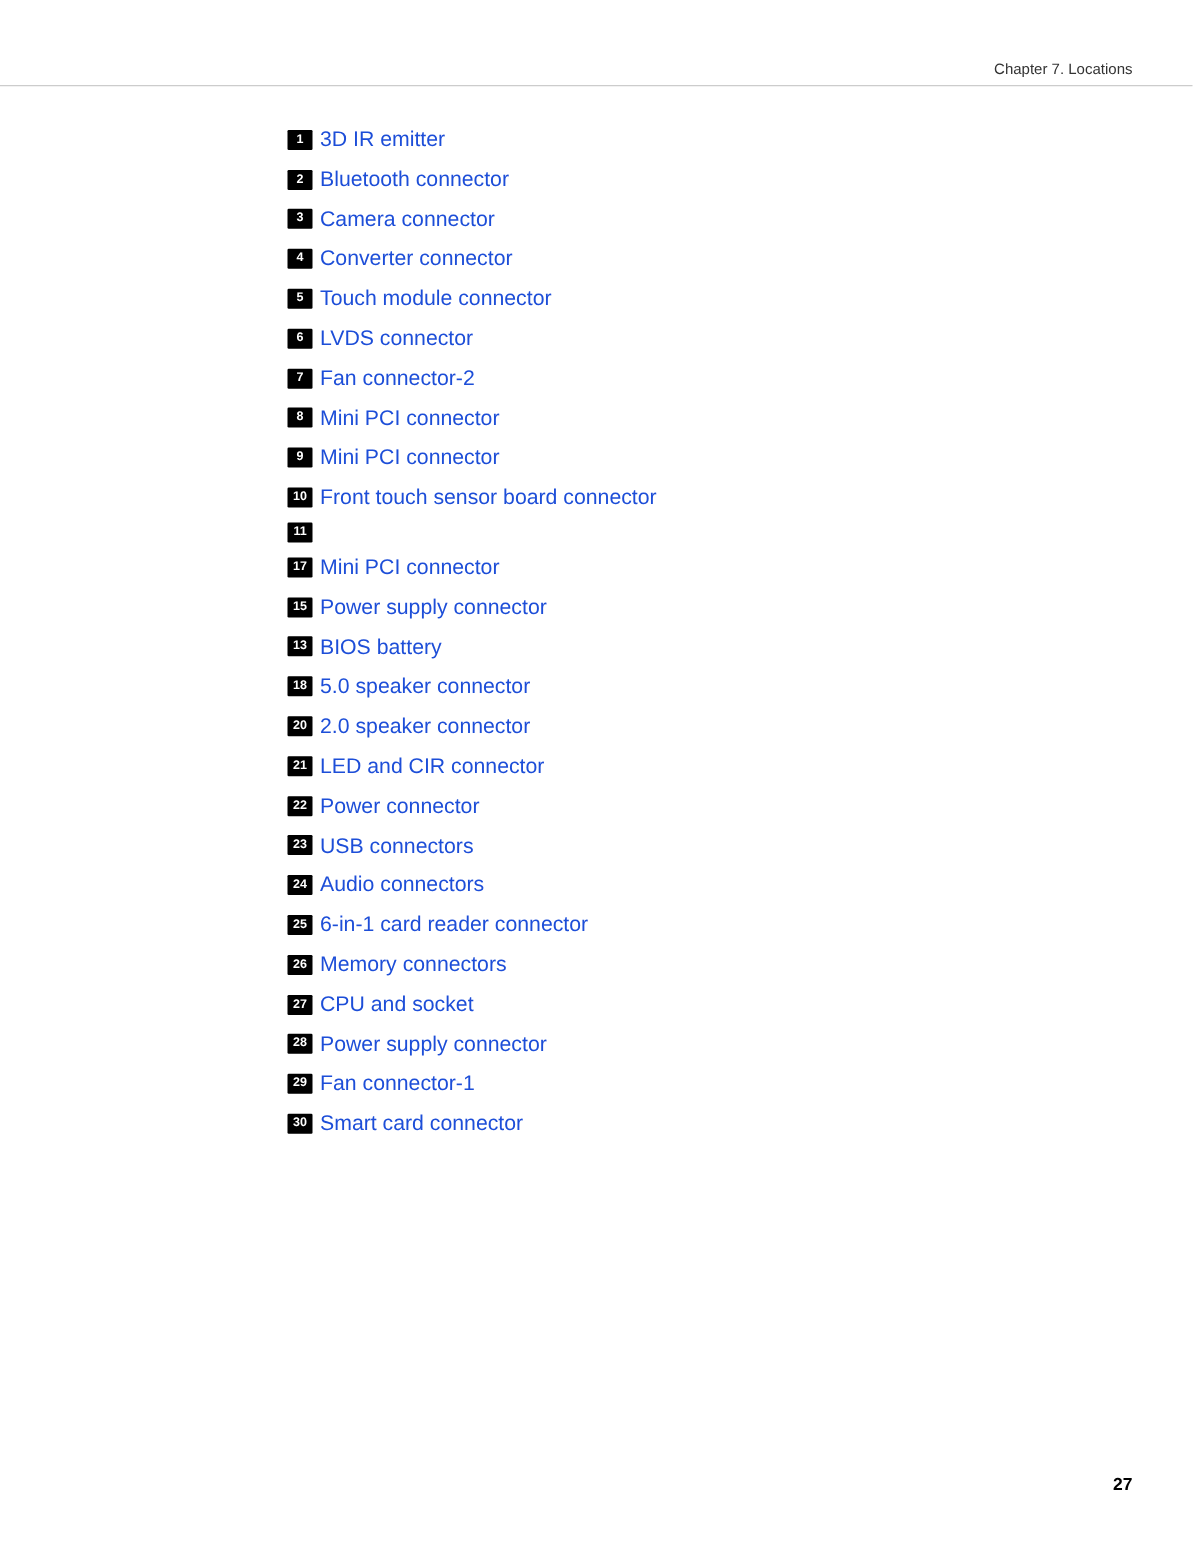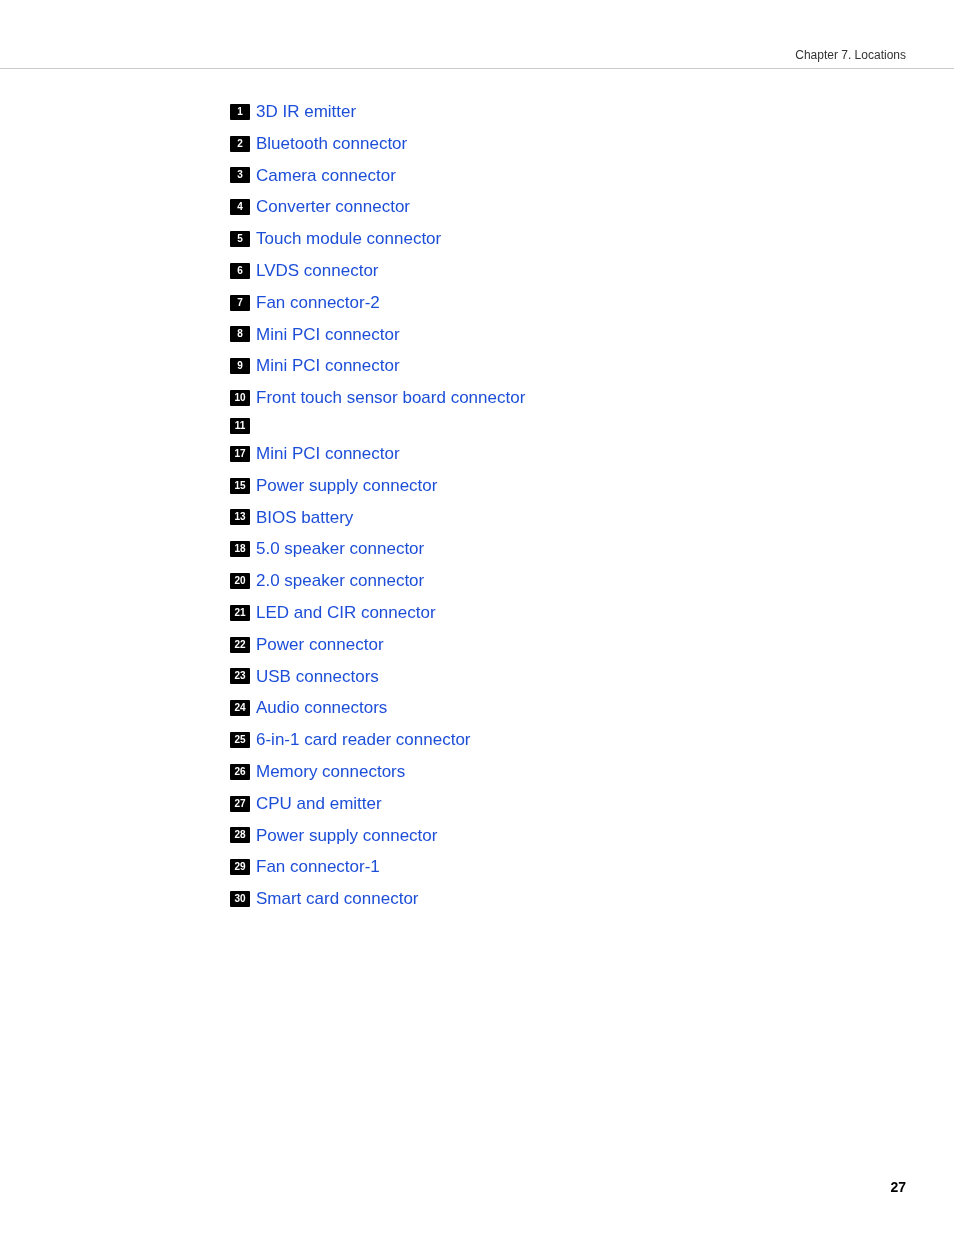--- a/index.html
+++ b/index.html
@@ -168,21 +168,21 @@
     <div class="list-item">
       <span class="badge">25</span>
       <span class="item-text">6-in-1 card reader connector</span>
     </div>
     <div class="list-item">
       <span class="badge">26</span>
       <span class="item-text">Memory connectors</span>
     </div>
     <div class="list-item">
       <span class="badge">27</span>
-      <span class="item-text">CPU and emitter</span>
+      <span class="item-text">CPU and socket</span>
     </div>
     <div class="list-item">
       <span class="badge">28</span>
       <span class="item-text">Power supply connector</span>
     </div>
     <div class="list-item">
       <span class="badge">29</span>
       <span class="item-text">Fan connector-1</span>
     </div>
     <div class="list-item">

